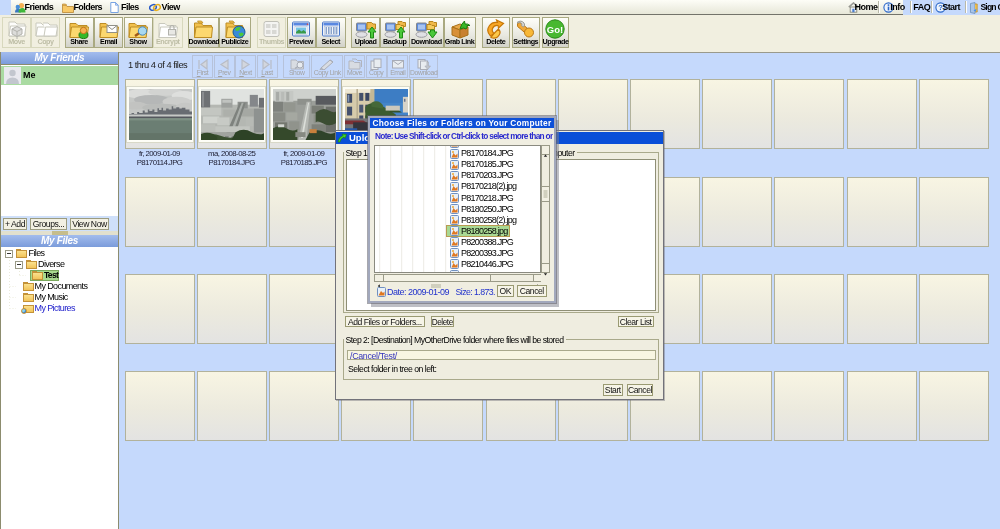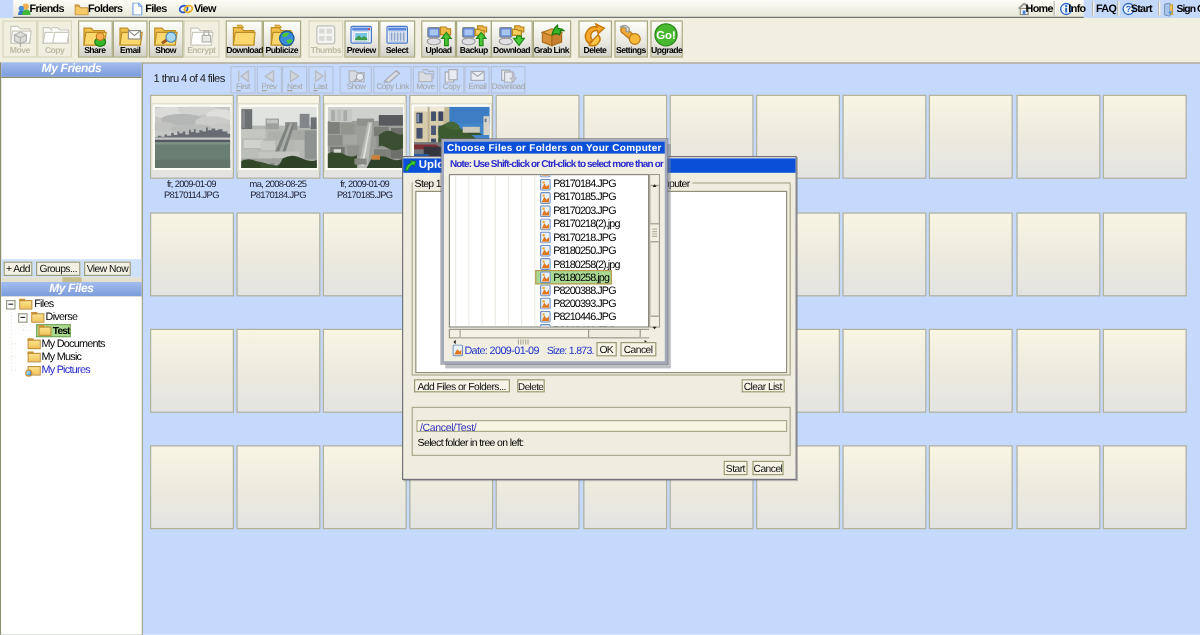--- a/index.html
+++ b/index.html
@@ -290,20 +290,29 @@
         <svg width="23" height="21" viewBox="0 0 23 21">
           <circle cx="11.5" cy="10" r="9.2" fill="#48b830" stroke="#2a8818"></circle>
           <text x="11.5" y="13.5" font-size="9.5" font-weight="bold" fill="#fff" text-anchor="middle" font-family="Liberation Sans">Go!</text>
         </svg>
         <div class="lbl">Upgrade</div>
       </div>
   </div>
 
   <div id="sidebar">
     <div class="shead" style="top:0">My Friends</div>
+    <div class="abs" style="left:0;top:14px;width:117px;height:19px;background:#aadba2">
+      <div class="abs" style="left:2.5px;top:1px;width:17px;height:17px;background:#e9e9ef">
+        <svg width="17" height="17" viewBox="0 0 17 17">
+            <circle cx="8.5" cy="6" r="3.2" fill="#c2c6ce"></circle>
+            <path d="M2 17 Q2 10.5 8.5 10.5 Q15 10.5 15 17Z" fill="#c2c6ce"></path>
+          </svg>
+      </div>
+      <div class="abs" style="left:22px;top:4px;font-size:9px;font-weight:bold;color:#000">Me</div>
+    </div>
     <div class="abs" style="left:0;top:163.5px;width:117px;height:15.5px;background:#cfe0fa">
       <div class="sbtn" style="left:2px;top:2px;width:24px">+ Add</div>
       <div class="sbtn" style="left:29px;top:2px;width:37px">Groups...</div>
       <div class="sbtn" style="left:69px;top:2px;width:39px">View Now</div>
     </div>
     <div class="abs" style="left:0;top:179px;width:117px;height:3.5px;background:#e2e0ce">
       <div class="abs" style="left:51px;top:0;width:16px;height:3.5px;background:#c6bd8c"></div>
     </div>
     <div class="shead" style="top:182.5px">My Files</div>
 
@@ -556,20 +565,21 @@
         </svg>
       <span class="abs" style="left:13px;top:1px;color:#fff;font-weight:bold;font-size:9.5px;line-height:10px">Upload</span>
     </div>
     <div class="abs" style="left:6.5px;top:21.4px;width:314px;height:158.6px;border:1px solid #a9a98b"></div>
     <span class="abs" style="left:7.5px;top:16.5px;background:#efede0;font-size:8.7px;letter-spacing:-0.55px;padding:0 2px;white-space:nowrap">Step 1: [Source] Choose files or folders to upload from your computer</span>
     <div class="abs" style="left:9.5px;top:27.5px;width:310.5px;height:152px;background:#fff;border:1px solid #8f8f76;box-sizing:border-box"></div>
     <div class="dbtn" style="left:9px;top:184.7px;width:79.5px;height:11.6px;line-height:11px">Add Files or Folders...</div>
     <div class="dbtn" style="left:94.5px;top:184.7px;width:23.5px;height:11.6px;line-height:11px;font-size:8.2px">Delete</div>
     <div class="dbtn" style="left:281.6px;top:184.7px;width:36px;height:11.6px;line-height:11px">Clear List</div>
     <div class="abs" style="left:6.5px;top:208.4px;width:314.5px;height:39px;border:1px solid #a9a98b"></div>
+    <span class="abs" style="left:7.5px;top:203.5px;background:#efede0;font-size:8.7px;letter-spacing:-0.55px;padding:0 2px;white-space:nowrap">Step 2: [Destination] MyOtherDrive folder where files will be stored</span>
     <div class="abs" style="left:11px;top:219px;width:309px;height:9.5px;background:#f8f6e2;border:1px solid #a9a98b;box-sizing:border-box">
       <span class="abs" style="left:2px;top:0.5px;font-size:8.8px;line-height:8.5px;color:#3333bb;letter-spacing:-0.3px">/Cancel/Test/</span>
     </div>
     <div class="abs" style="left:12px;top:232.5px;font-size:8.7px;letter-spacing:-0.5px">Select folder in tree on left:</div>
     <div class="dbtn" style="left:267px;top:253px;width:19.6px;height:11.5px;line-height:11px">Start</div>
     <div class="dbtn" style="left:290.6px;top:253px;width:26.7px;height:11.5px;line-height:11px">Cancel</div>
   </div>
   <div id="chdlg">
     <div class="abs" style="left:0;top:0;width:184px;height:10px;background:#0d50d8;color:#fff;font-weight:bold;font-size:8.3px;line-height:10px;text-align:center;white-space:nowrap;overflow:hidden;letter-spacing:0.25px">Choose Files or Folders on Your Computer</div>
     <div class="abs" style="left:5px;top:11px;width:178px;height:15px;overflow:hidden;color:#2a2ace;font-weight:bold;font-size:8.3px;line-height:15px;white-space:nowrap;letter-spacing:-0.7px">Note: Use Shift-click or Ctrl-click to select more than one file or folder</div>

